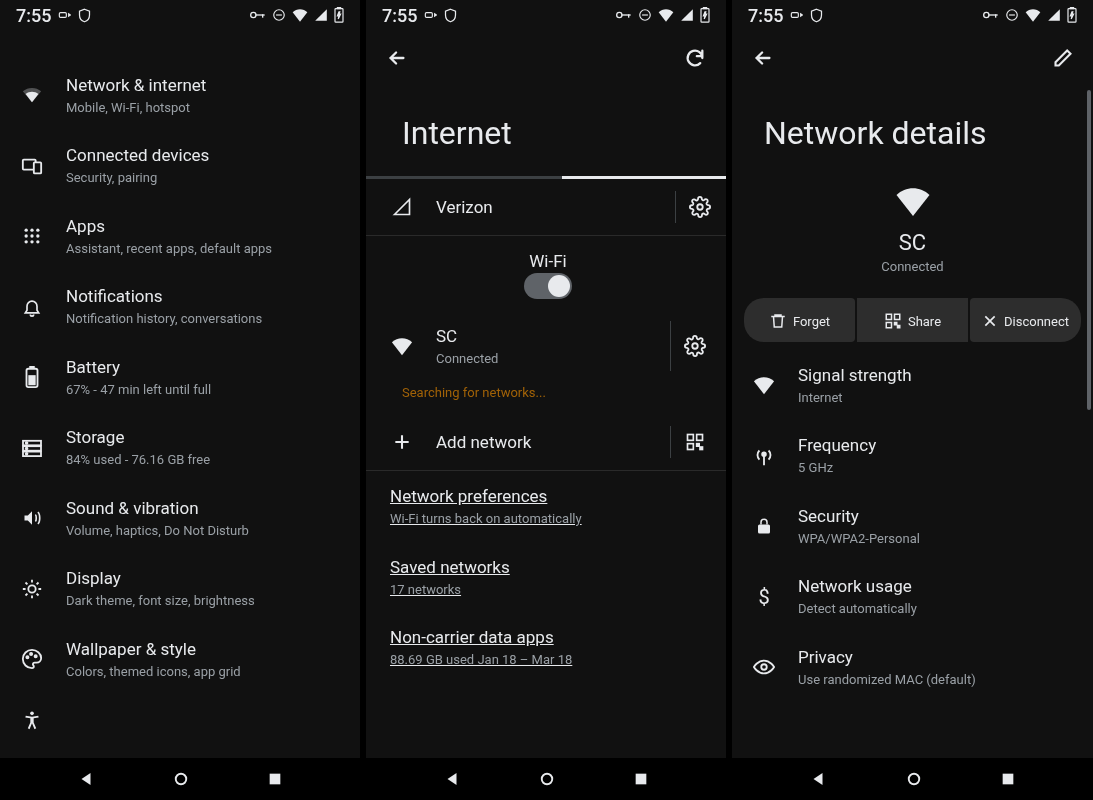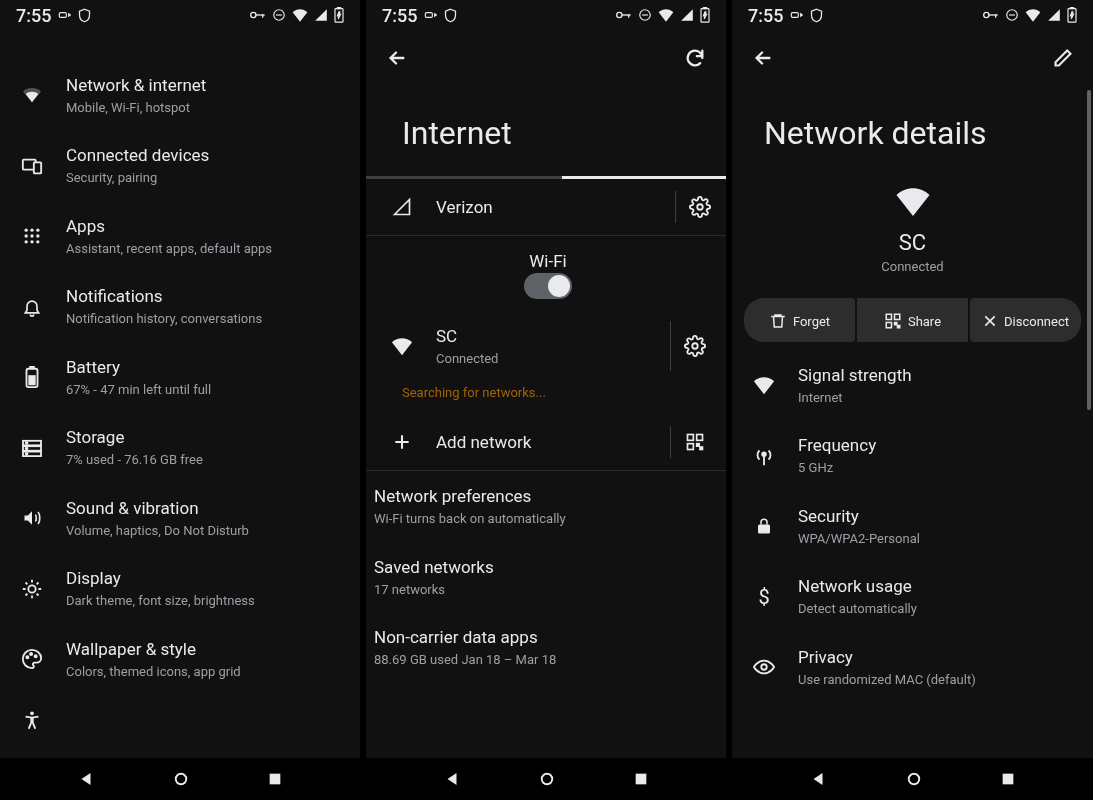--- a/index.html
+++ b/index.html
@@ -113,21 +113,21 @@
   }
   .action-btn:first-child { border-radius: 20px 4px 4px 20px; }
   .action-btn:last-child  { border-radius: 4px 20px 20px 4px; }
   .nav-bar {
     height: 42px;
     display: flex;
     align-items: center;
     justify-content: space-evenly;
     background: #000;
   }
-  .plain-item { padding: 14px 8px; }
+  .plain-item { padding: 14px 24px; text-decoration: underline; }
   .wifi-label-row { display:flex; align-items:center; justify-content:space-between; padding: 14px 20px 14px 24px; flex-direction: column; }
   .scrollbar {
     position: absolute;
     right: 2px;
     width: 4px;
     background: #5f6368;
     border-radius: 2px;
   }
 </style>
 </head>
@@ -245,21 +245,21 @@
             <rect x="2" y="2" width="20" height="5"></rect>
             <rect x="2" y="8" width="20" height="5"></rect>
             <rect x="2" y="14" width="20" height="5"></rect>
             <circle cx="6" cy="4.5" r="1" fill="currentColor"></circle>
             <circle cx="6" cy="10.5" r="1" fill="currentColor"></circle>
             <circle cx="6" cy="16.5" r="1" fill="currentColor"></circle>
           </svg>
         </span>
       <div class="list-text">
           <div class="list-title">Storage</div>
-          <div class="list-sub">7% used - 76.16 GB free</div>
+          <div class="list-sub">84% used - 76.16 GB free</div>
         </div>
     </div>
     <div class="list-item">
       <span class="list-icon">
           <svg width="22" height="20" viewBox="0 0 24 24" fill="currentColor">
             <path d="M3 9v6h4l5 5V4L7 9H3z"></path>
             <path d="M16 8c1.5 1 1.5 7 0 8M19 5c3 2 3 12 0 14" fill="none" stroke="currentColor" stroke-width="2"></path>
           </svg>
         </span>
       <div class="list-text">

